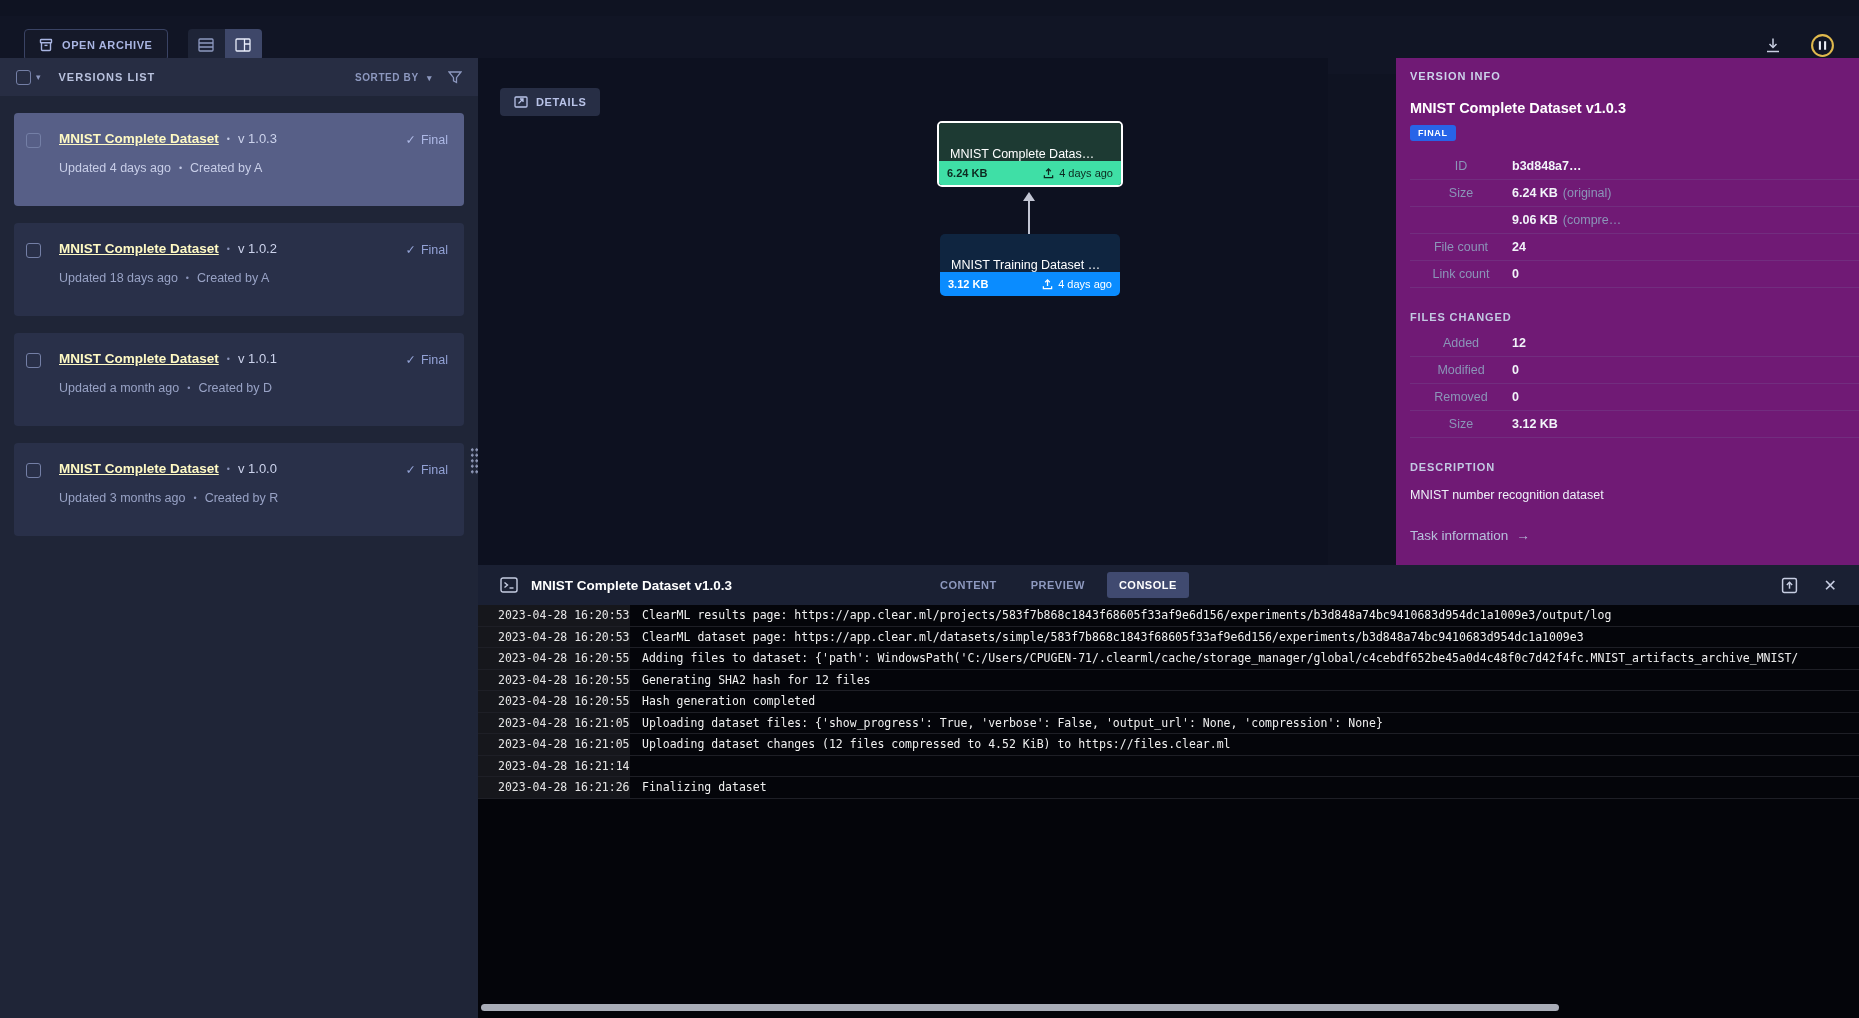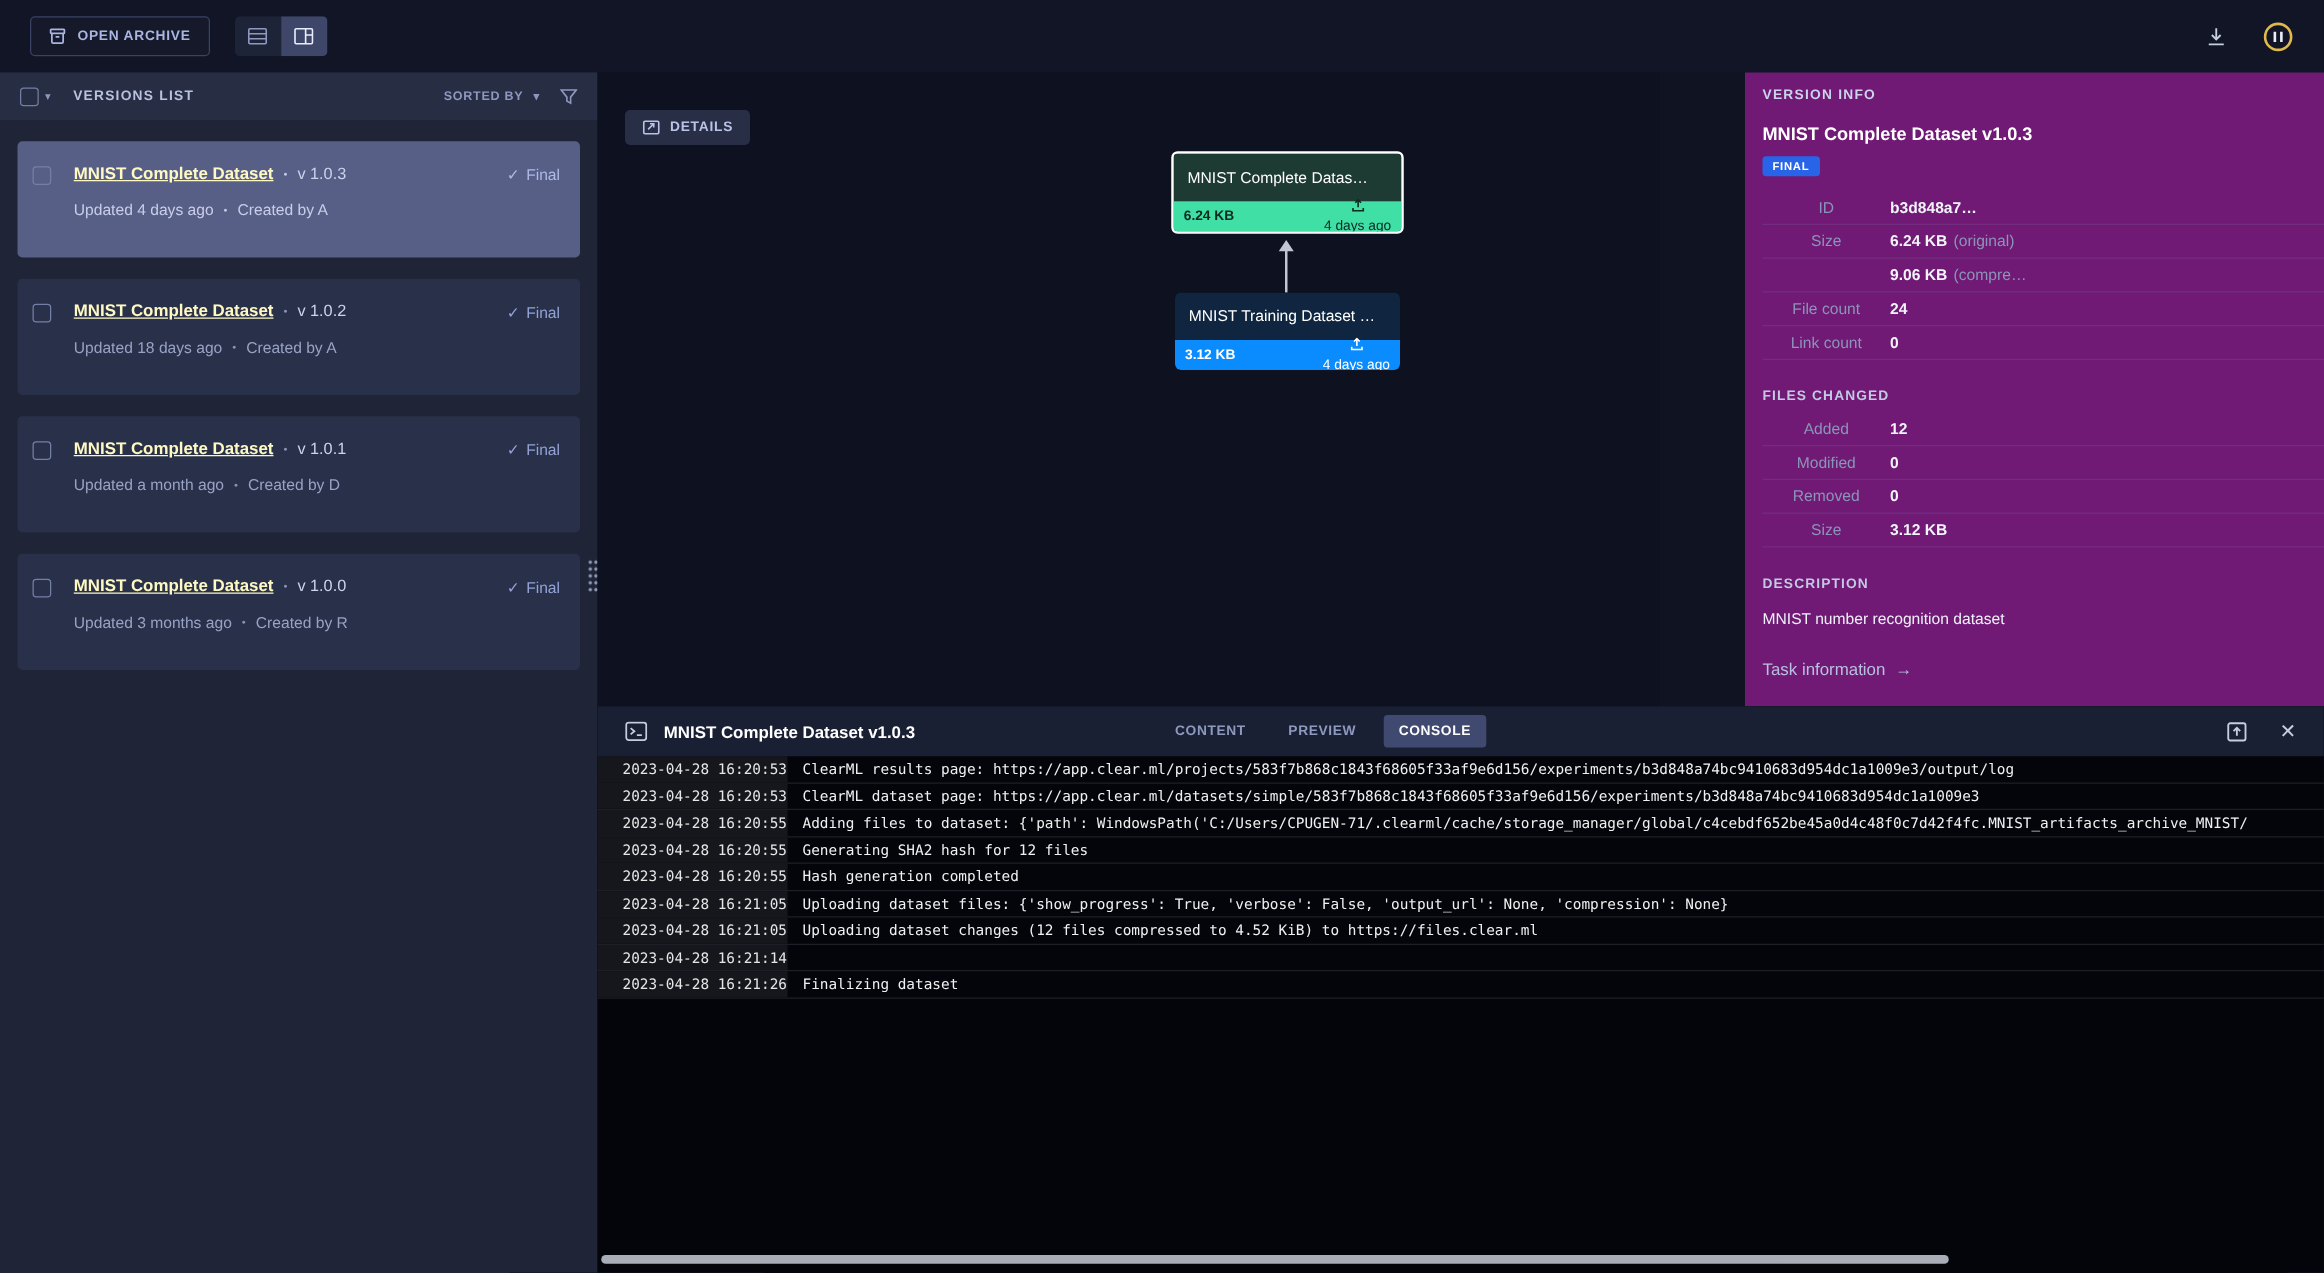--- a/index.html
+++ b/index.html
@@ -1,20 +1,20 @@
 <!DOCTYPE html>
 <html><head>
 <meta charset="utf-8">
 <style>
   * { margin:0; padding:0; box-sizing:border-box; }
   html,body { width:1859px; height:1018px; background:#0f1322; overflow:hidden;
     font-family:"Liberation Sans",sans-serif; color:#fff; }
 
   
-  .topbar{position:absolute;top:0;left:0;width:1859px;height:58px;background:#111525;
+  .topbar{position:absolute;top:16px;left:0;width:1859px;height:58px;background:#111525;
     display:flex;align-items:center;padding:0 24px;}
   .btn-archive{display:flex;align-items:center;gap:9px;height:32px;padding:0 14px;
     border:1px solid #3a4364;border-radius:4px;color:#a9b5e2;font-size:11px;font-weight:bold;
     letter-spacing:.6px;background:rgba(255,255,255,.02);cursor:pointer;}
   .view-toggle{display:flex;margin-left:20px;border-radius:4px;overflow:hidden;}
   .view-btn{width:37px;height:32px;display:flex;align-items:center;justify-content:center;
     background:#1e2437;color:#8d99c0;cursor:pointer;}
   .view-btn.active{background:#3e4769;color:#eaeefb;}
   .topbar-right{margin-left:auto;display:flex;align-items:center;gap:28px;color:#c9cfe2;}
   .icon-btn{cursor:pointer;display:flex;align-items:center;justify-content:center;}
@@ -47,24 +47,24 @@
 
   .resize-dots{position:absolute;left:470px;top:447px;width:9px;height:28px;
     background-image:radial-gradient(#8d96b5 1.1px, transparent 1.4px);background-size:4.5px 5.5px;cursor:col-resize;}
 
   
   .graph{position:absolute;top:58px;left:478px;width:850px;height:507px;background:#0d1120;}
   .btn-details{position:absolute;left:22px;top:30px;display:flex;align-items:center;gap:8px;
     background:#272e45;color:#b9c3e8;font-size:11px;font-weight:bold;letter-spacing:.6px;
     padding:8px 14px;border-radius:4px;cursor:pointer;}
   .node{position:absolute;border-radius:5px;overflow:hidden;cursor:pointer;}
-  .node .head{height:38px;display:flex;align-items:center;padding:0 11px;color:#fff;font-size:12.5px;white-space:nowrap;}
+  .node .head{height:38px;display:flex;align-items:flex-end;padding:0 11px;color:#fff;font-size:12.5px;white-space:nowrap;}
   .node .foot{height:24px;display:flex;align-items:center;justify-content:space-between;
     padding:0 8px;font-size:11px;font-weight:bold;}
-  .node-age{display:flex;align-items:center;gap:5px;font-weight:normal;flex-direction:column;}
+  .node-age{display:flex;align-items:center;gap:5px;font-weight:normal;}
   .node1{left:459px;top:63px;width:186px;border:2px solid #fff;}
   .node1 .head{background:#1d3a33;}
   .node1 .foot{background:#3fdfa6;color:#0c2a20;}
   .node2{left:462px;top:176px;width:180px;}
   .node2 .head{background:#0f2540;}
   .node2 .foot{background:#0a8cff;color:#fff;}
   .edge{position:absolute;left:550px;top:136px;width:2px;height:40px;background:#c2c6d4;}
   .edge-head{position:absolute;left:545px;top:128px;width:0;height:0;
     border:6px solid transparent;border-bottom:9px solid #c2c6d4;}
 

